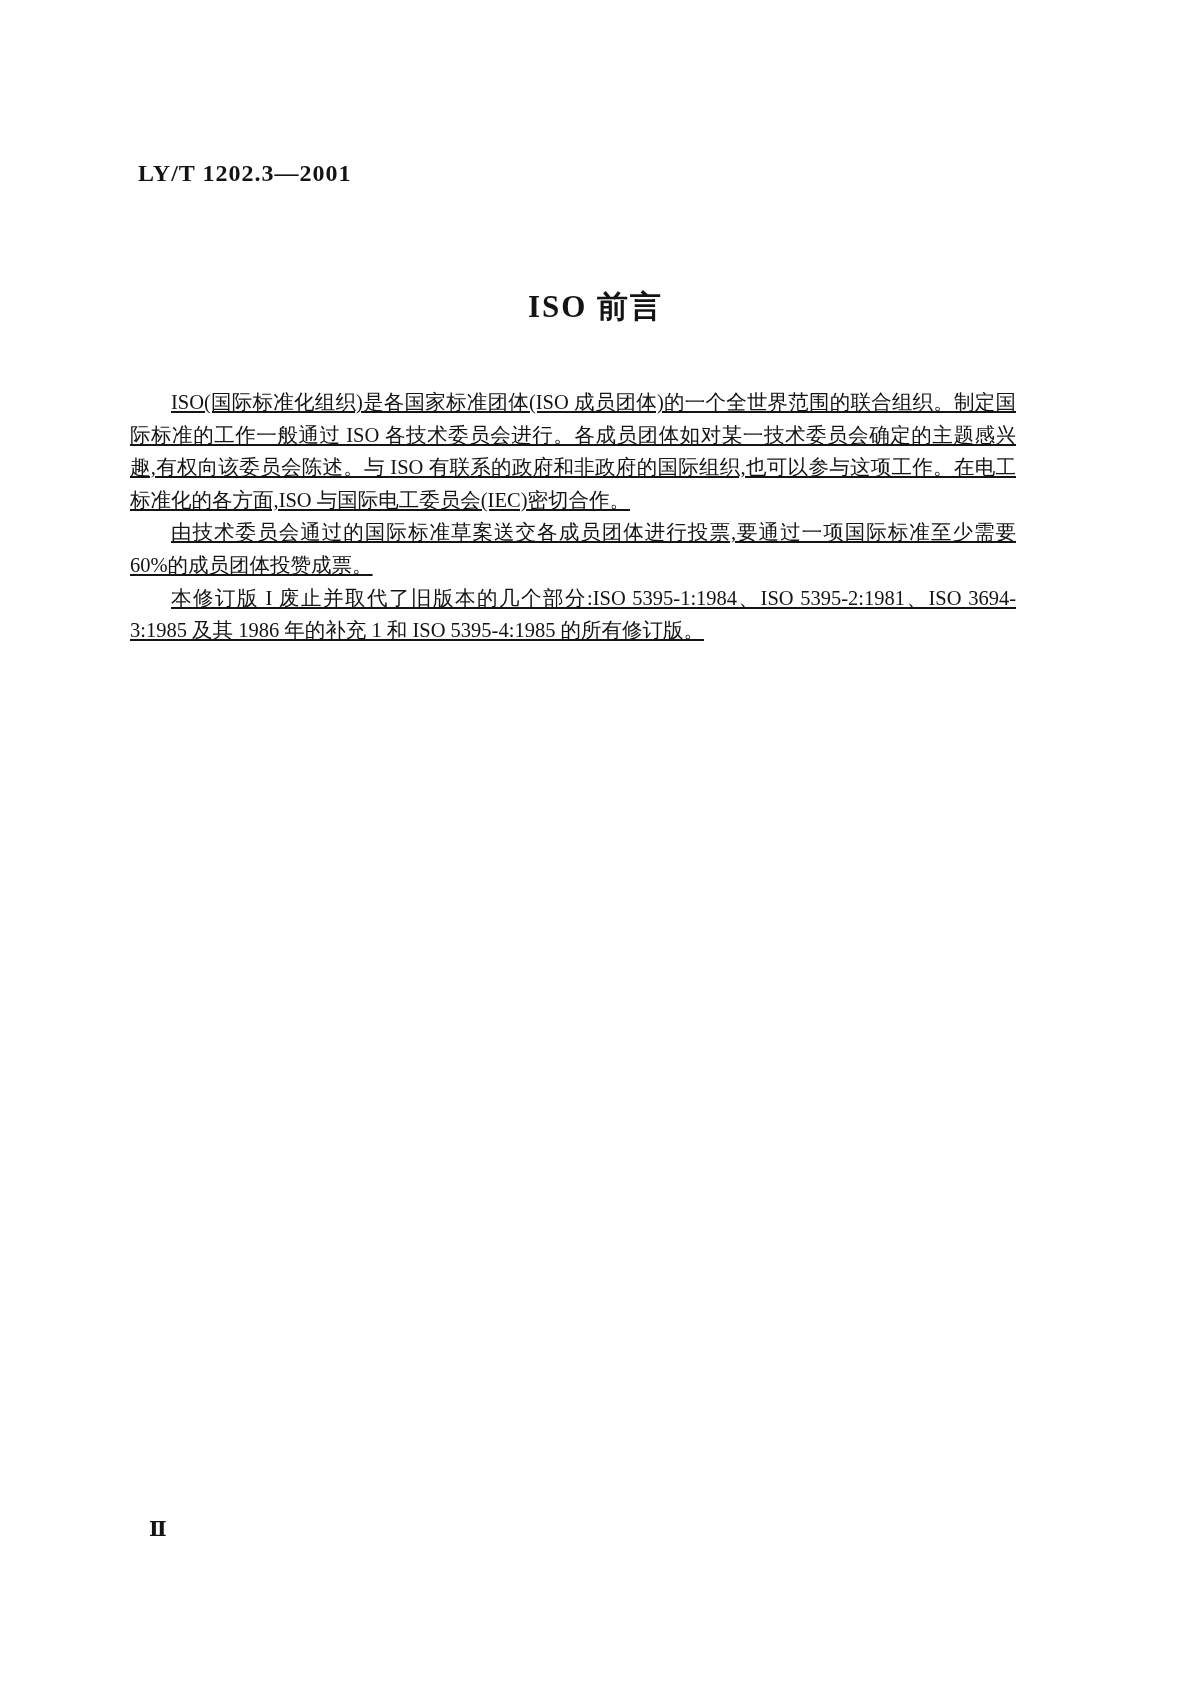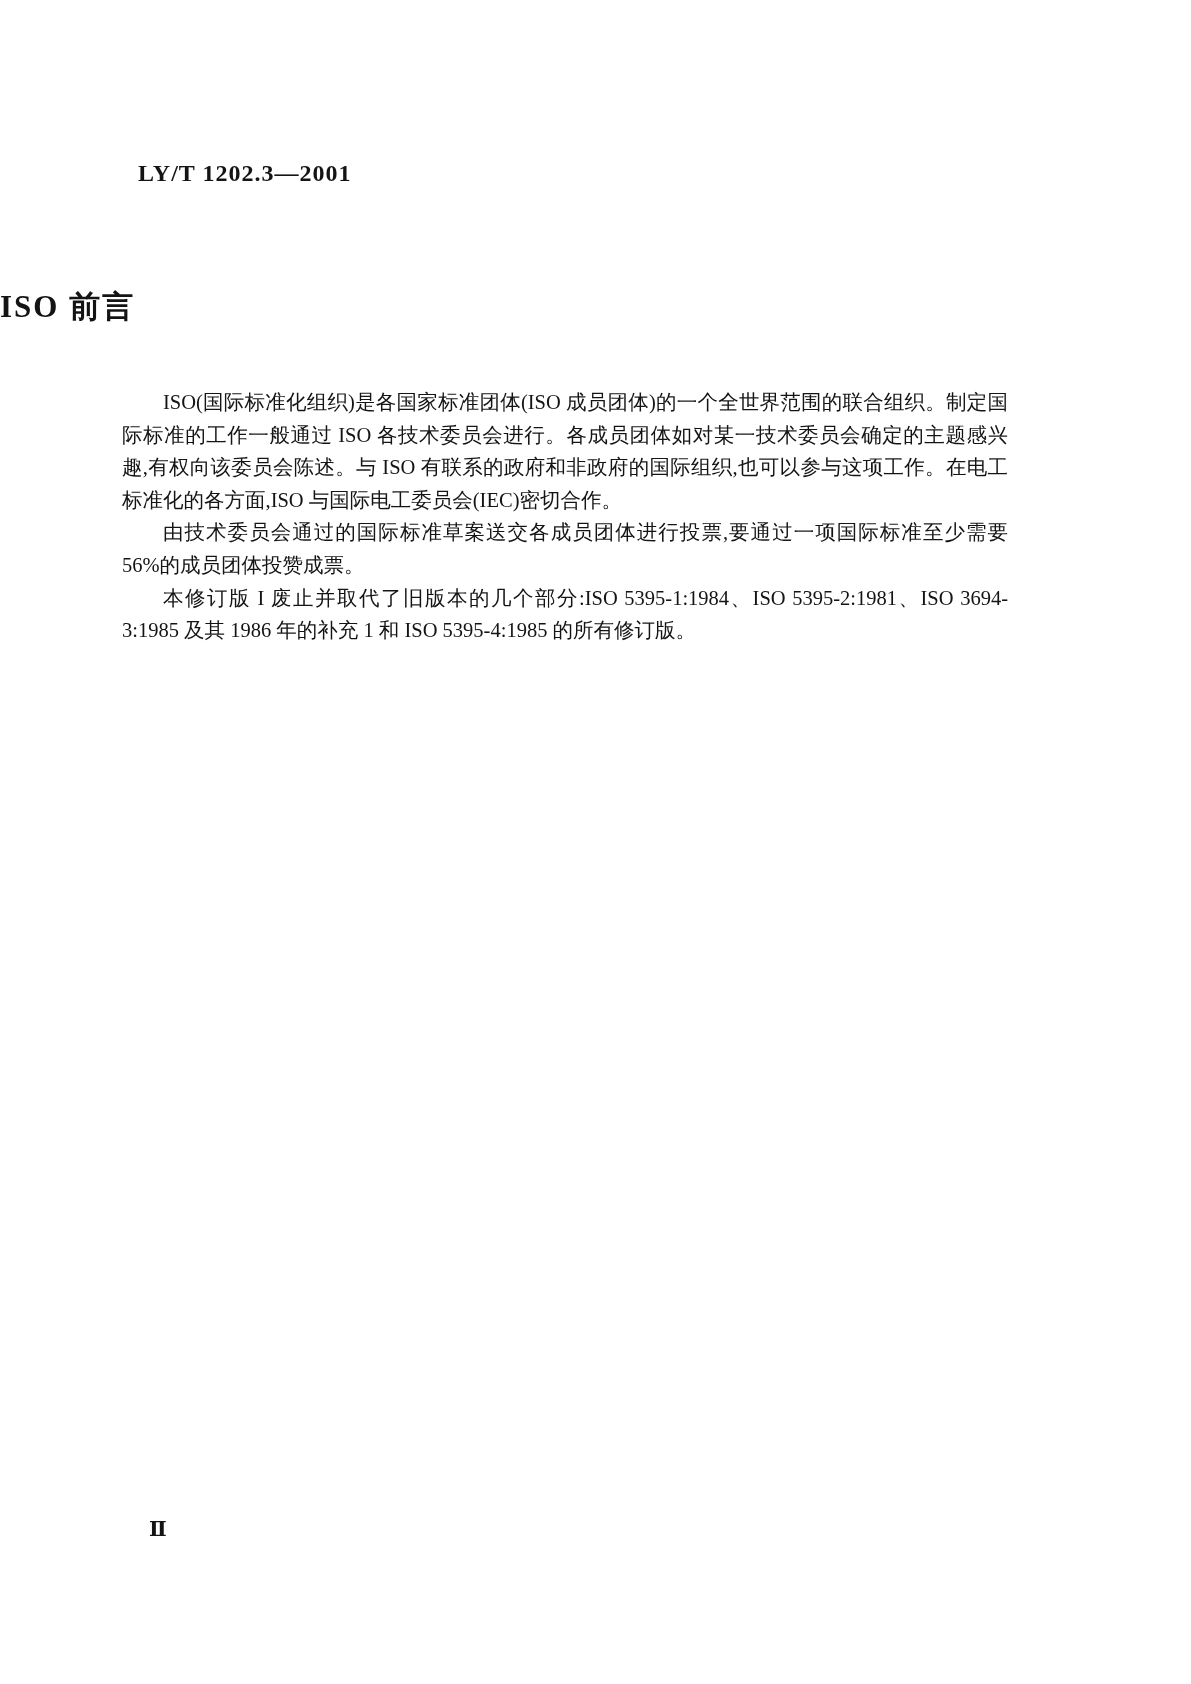--- a/index.html
+++ b/index.html
@@ -25,33 +25,35 @@
     font-weight: bold;
     letter-spacing: 1px;
     white-space: nowrap;
     margin-left: 17px;
   }
   .page-title {
     position: absolute;
     left: 0;
     top: 286px;
     width: 100%;
+    text-align: center;
     font-size: 31px;
     font-weight: bold;
     letter-spacing: 2px;
   }
   .foreword-body {
     position: absolute;
-    left: 122px;
+    left: 130px;
     top: 386px;
     width: 886px;
     font-size: 20.5px;
     line-height: 32.6px;
     text-align: justify;
     text-justify: inter-ideograph;
+    text-decoration: underline;
   }
   .para {
     margin: 0;
     text-indent: 2em;
   }
   .page-number {
     position: absolute;
     left: 149px;
     top: 1516px;
     font-size: 21px;
@@ -62,19 +64,19 @@
 <body>
 
 <div class="page">
 
   <div class="doc-number">LY/T 1202.3—2001</div>
 
   <div class="page-title">ISO 前言</div>
 
   <div class="foreword-body">
       <p class="para">ISO(国际标准化组织)是各国家标准团体(ISO 成员团体)的一个全世界范围的联合组织。制定国际标准的工作一般通过 ISO 各技术委员会进行。各成员团体如对某一技术委员会确定的主题感兴趣,有权向该委员会陈述。与 ISO 有联系的政府和非政府的国际组织,也可以参与这项工作。在电工标准化的各方面,ISO 与国际电工委员会(IEC)密切合作。</p>
-      <p class="para">由技术委员会通过的国际标准草案送交各成员团体进行投票,要通过一项国际标准至少需要 56%的成员团体投赞成票。</p>
+      <p class="para">由技术委员会通过的国际标准草案送交各成员团体进行投票,要通过一项国际标准至少需要 60%的成员团体投赞成票。</p>
       <p class="para">本修订版 I 废止并取代了旧版本的几个部分:ISO 5395-1:1984、ISO 5395-2:1981、ISO 3694-3:1985 及其 1986 年的补充 1 和 ISO 5395-4:1985 的所有修订版。</p>
     </div>
 
   <div class="page-number">Ⅱ</div>
 
 </div>
 
 </body></html>

